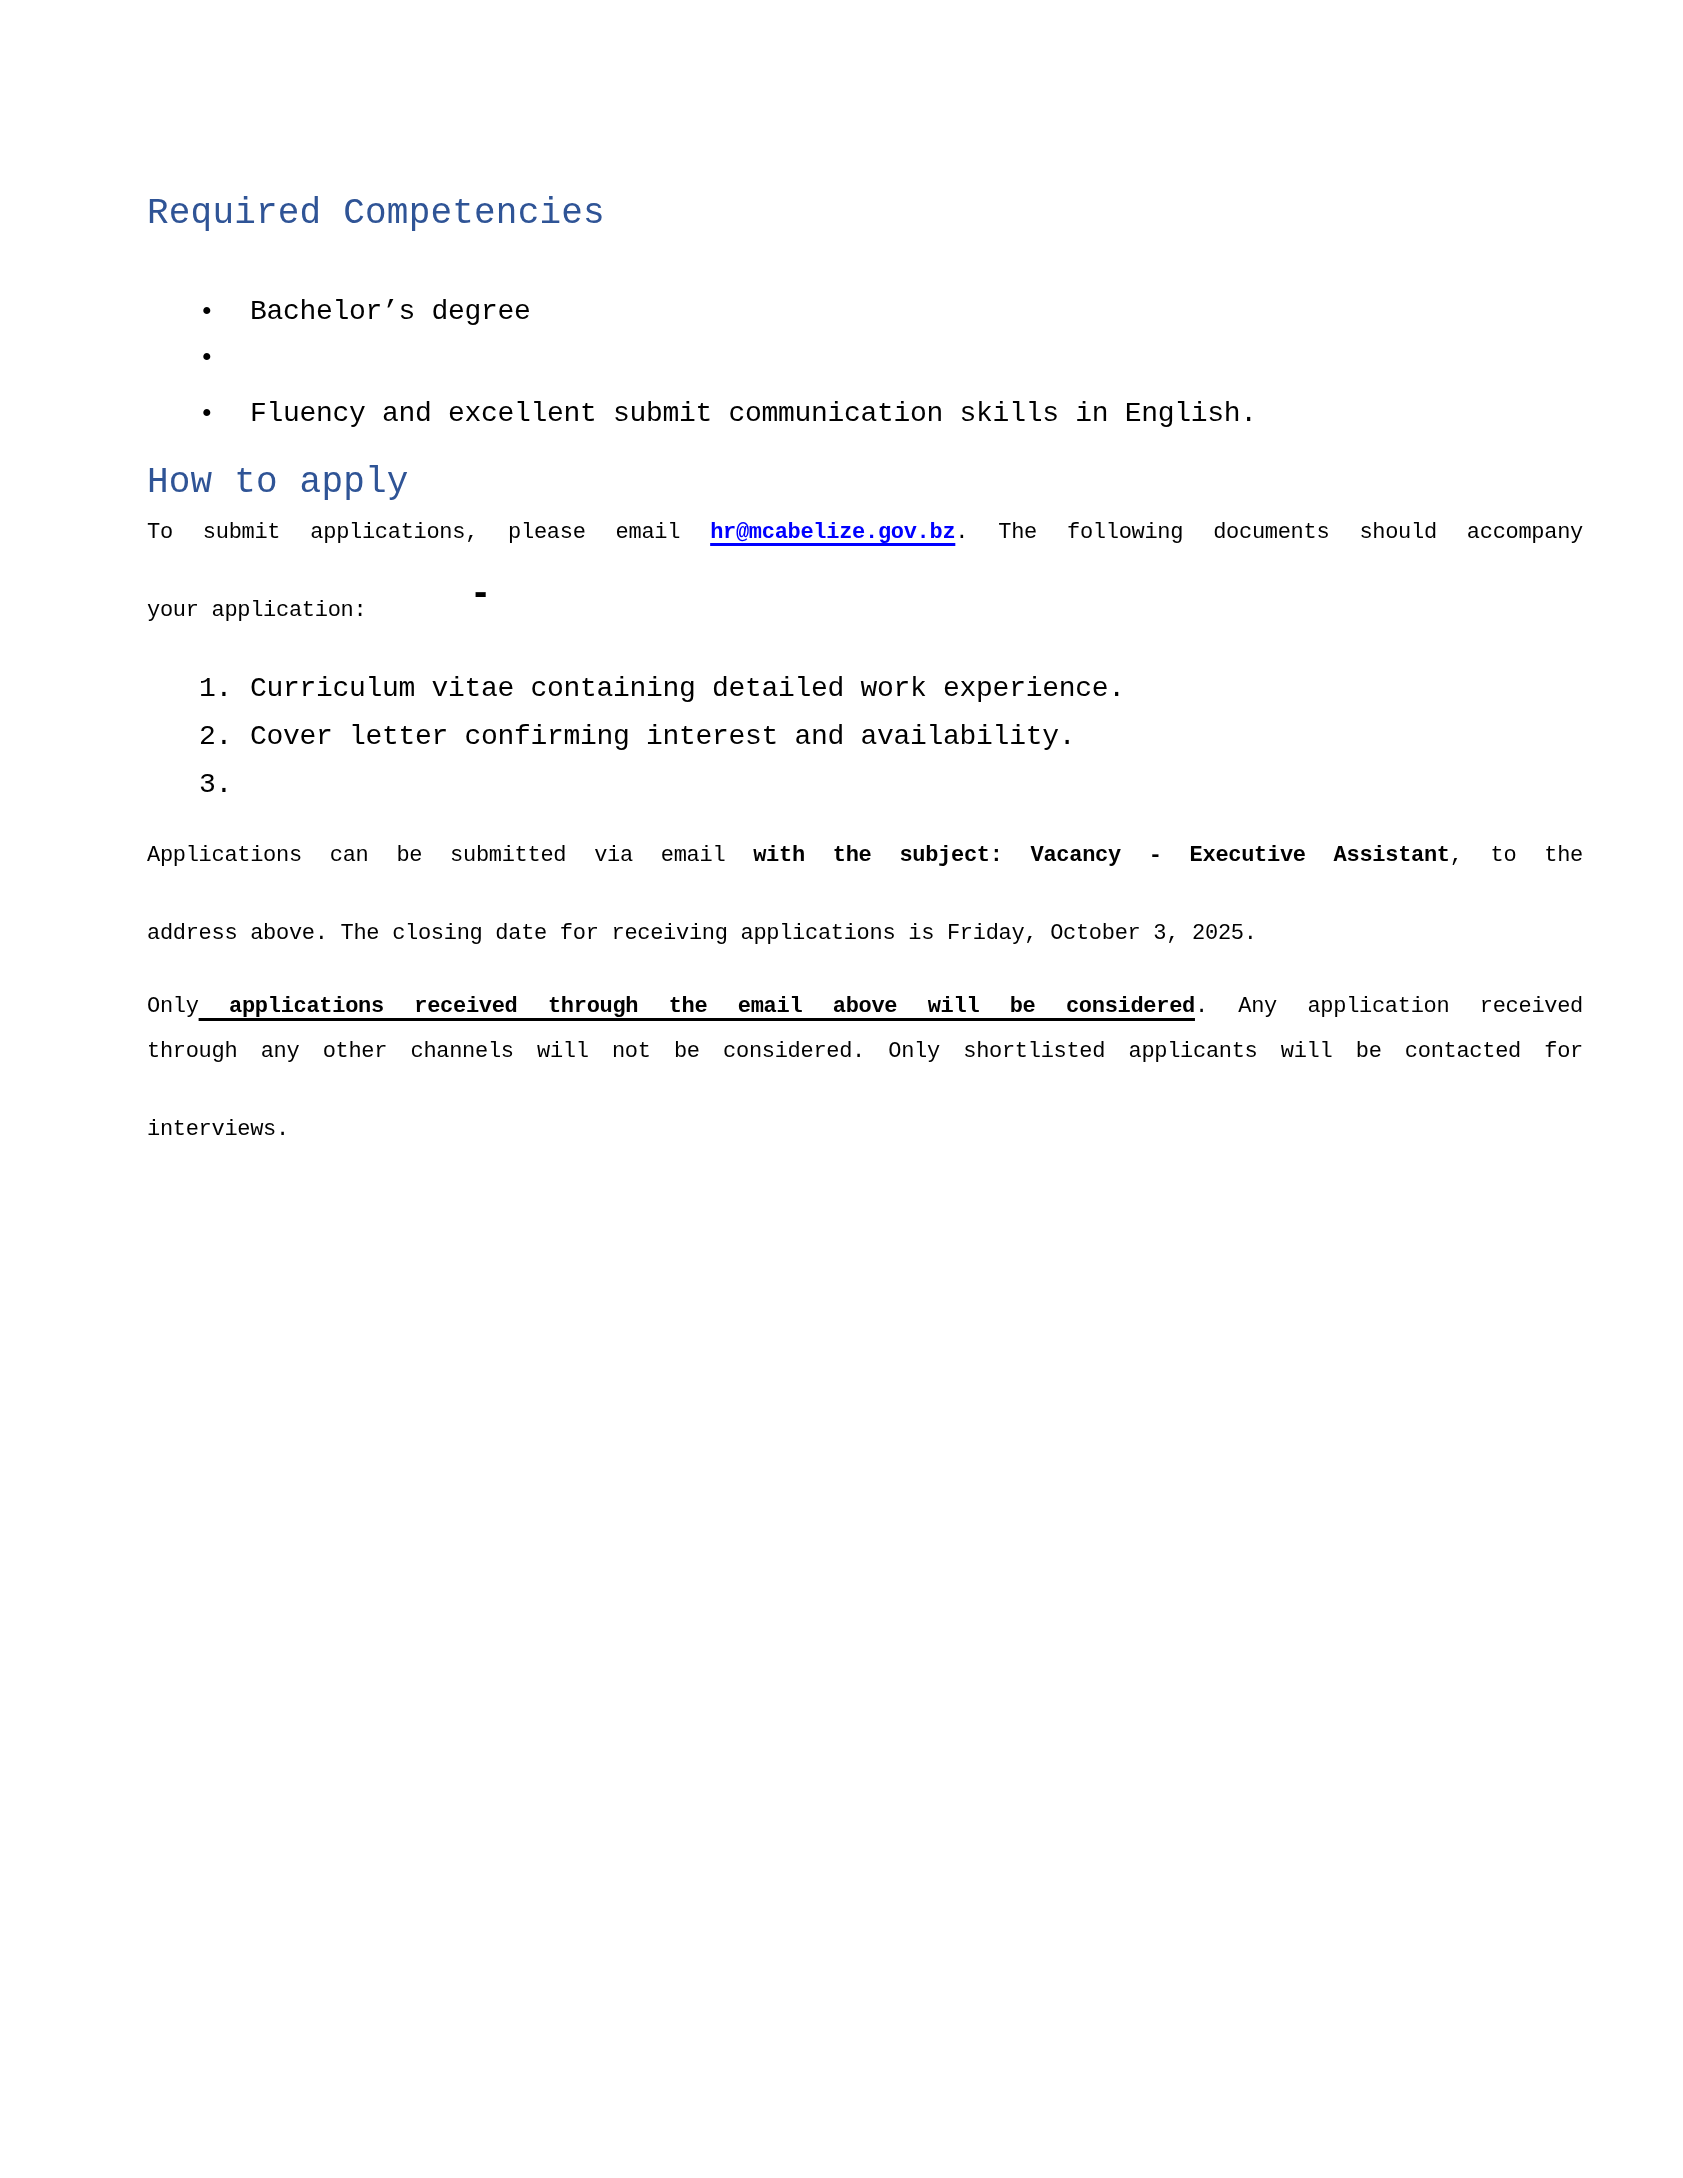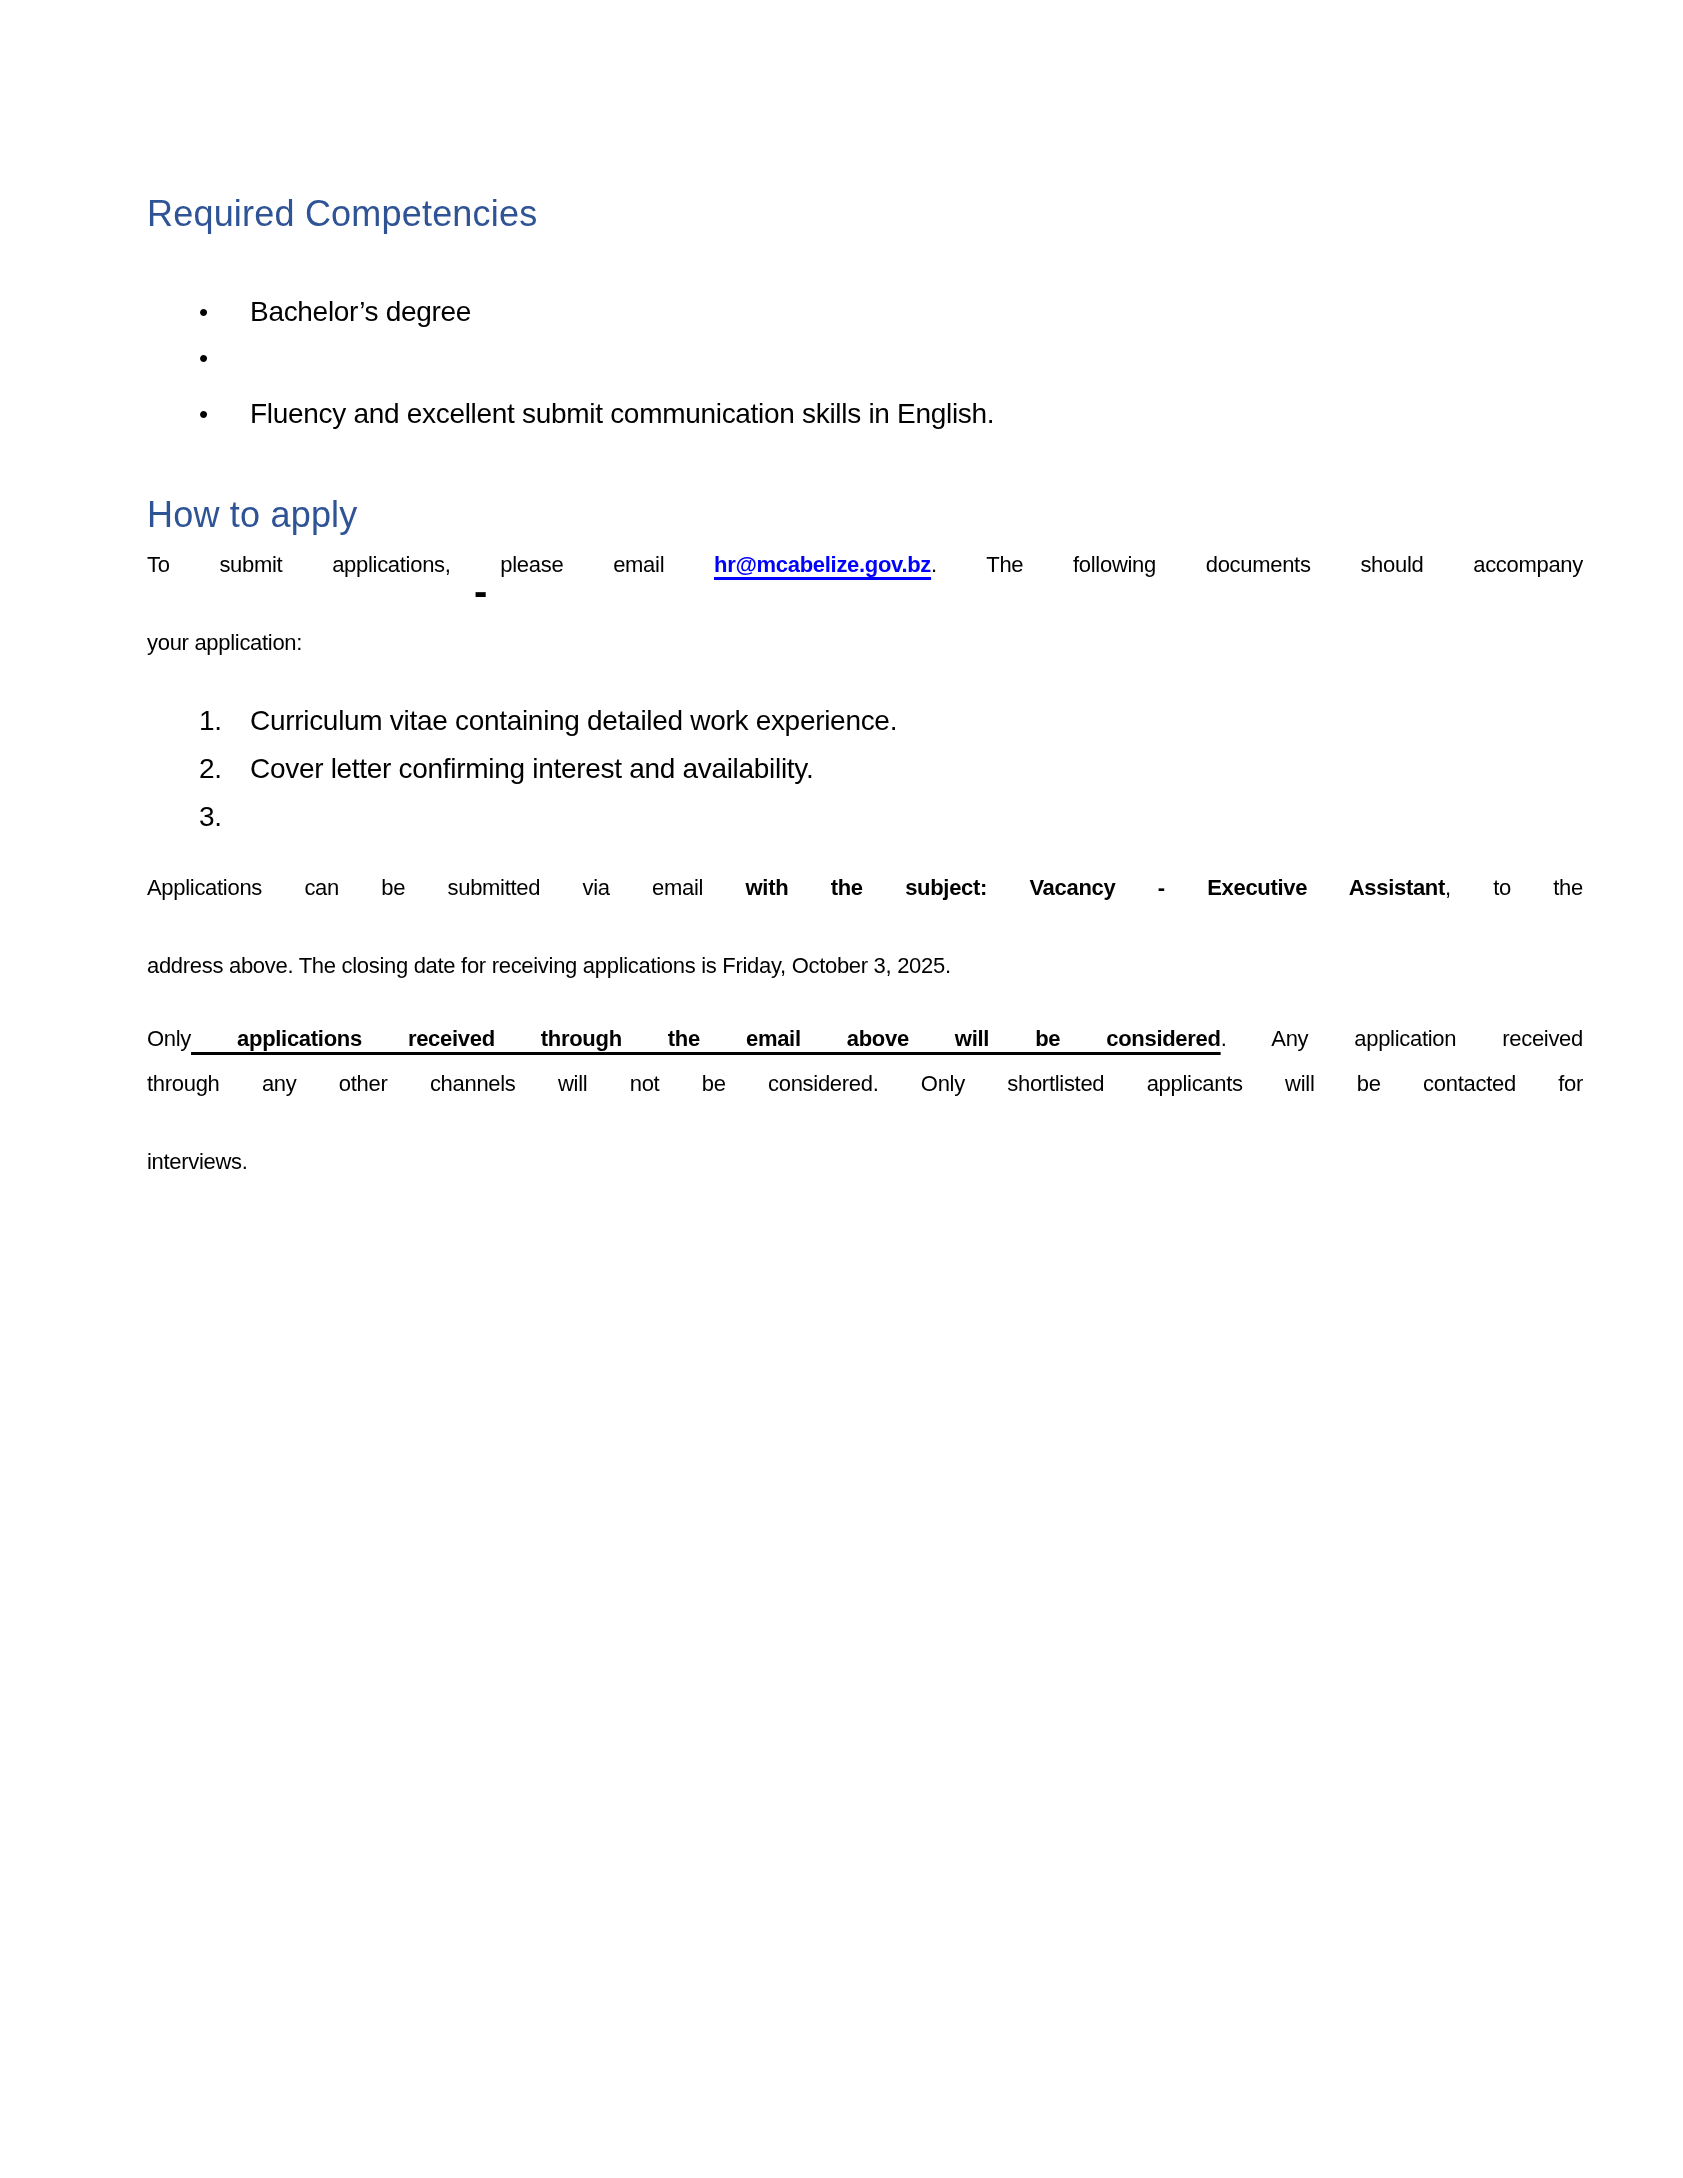--- a/index.html
+++ b/index.html
@@ -10,30 +10,31 @@
     background: #ffffff;
     color: #000000;
     font-family: "Liberation Sans", "DejaVu Sans", sans-serif;
     position: relative;
     overflow: hidden;
   }
   .page {
     position: absolute;
     left: 147px; top: 193px;
     width: 1436px;
+    font-family: Liberation Mono, monospace;
   }
   .sec-heading {
     font-size: 36px;
     font-weight: 400;
     color: #2F5496;
     line-height: 42px;
     margin: 0;
     letter-spacing: 0.2px;
   }
-  .sec-heading.second { margin-top: 60px; }
+  .sec-heading.second { margin-top: 28px; }
 
   
   .bullets {
     list-style: none;
     margin: 57px 0 0 52px;
     padding: 0;
   }
   .bullets li {
     display: flex;
     font-size: 28px;

